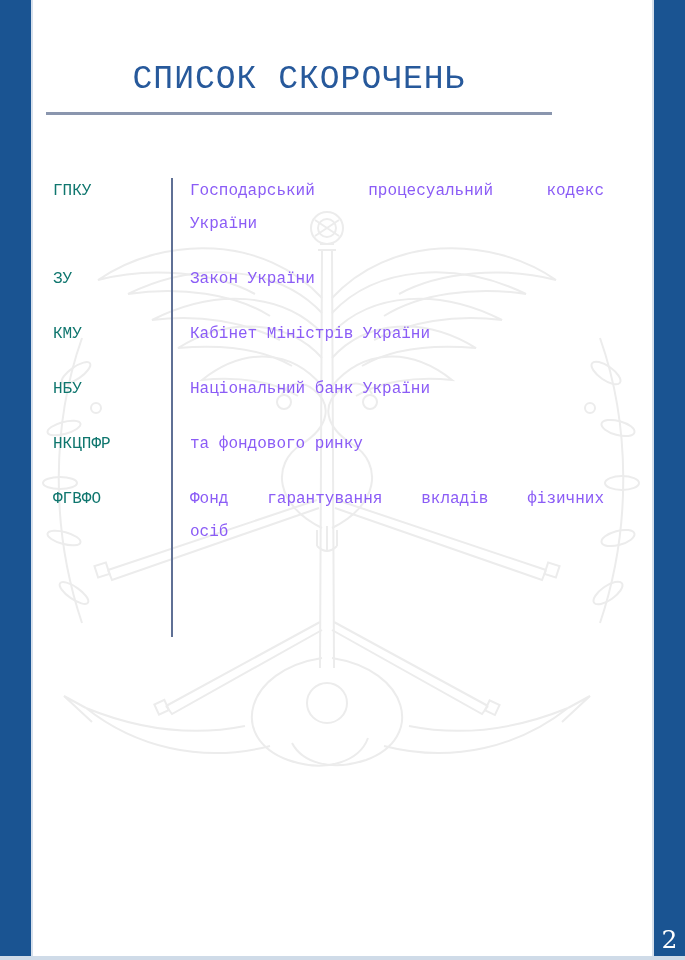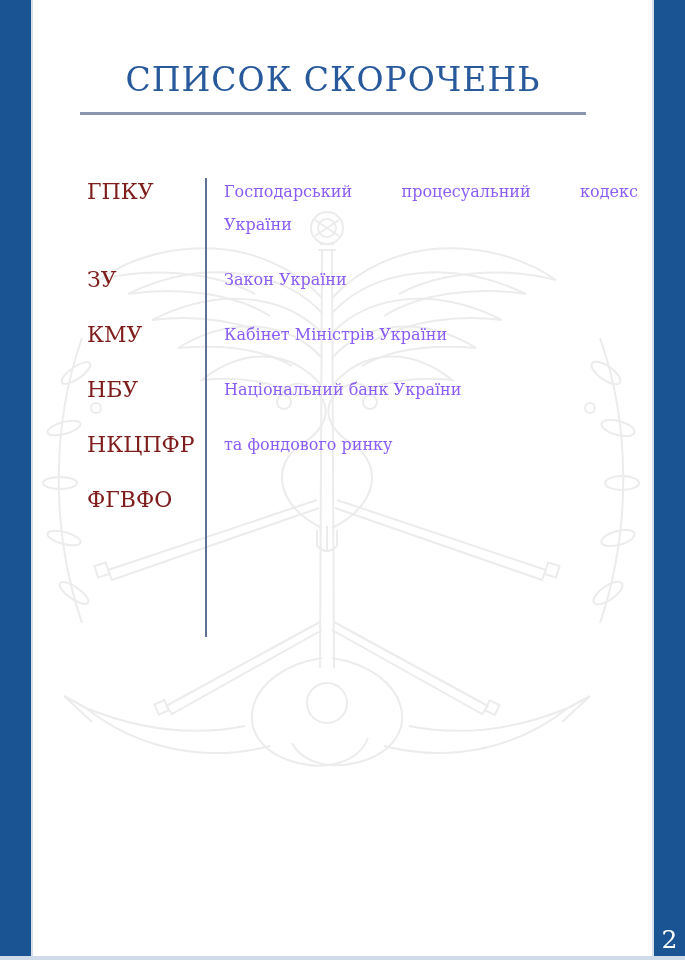--- a/index.html
+++ b/index.html
@@ -41,22 +41,22 @@
     position: absolute; left: 30px; top: 198px;
     width: 622px; height: 585px;
     z-index: 0; pointer-events: none;
   }
   .watermark path, .watermark circle, .watermark line, .watermark ellipse, .watermark rect {
     fill: none; stroke: #ececec; stroke-width: 2;
   }
 
   
   .content {
-    position: absolute; left: 50px; top: 0;
-    width: 566px; z-index: 1;
+    position: absolute; left: 16px; top: 0;
+    width: 566px; z-index: 1; font-family: Liberation Mono, monospace;
   }
   .title {
     margin-top: 60px;
     text-align: center;
     font-size: 33px;
     line-height: 40px;
     letter-spacing: 1px;
     color: #27599b;
     white-space: nowrap;
   }
@@ -74,22 +74,22 @@
   }
   .col-divider {
     position: absolute;
     left: 118px; top: 3px;
     width: 2px; height: 459px;
     background: #5f7095;
   }
   .row { display: flex; margin-bottom: 22px; }
   .abbr {
     flex: 0 0 118px;
-    color: #7f1d1d;
-    font-size: 22px;
+    color: #0f766e;
+    font-size: 16px;
     line-height: 33px;
     white-space: nowrap;
   }
   .defs {
     margin-left: 19px;
     width: 414px;
     color: #8b5cf6;
     font-size: 16px;
     line-height: 33px;
   }
@@ -209,17 +209,21 @@
 
       <div class="row">
         <div class="abbr">НКЦПФР</div>
         <div class="defs">
           <div class="line">та фондового ринку</div>
         </div>
       </div>
 
       <div class="row">
         <div class="abbr">ФГВФО</div>
+        <div class="defs">
+          <div class="line fill">Фонд  гарантування  вкладів  фізичних</div>
+          <div class="line">осіб</div>
+        </div>
       </div>
 
     </div>
   </div>
 </div>
 
 </body></html>

